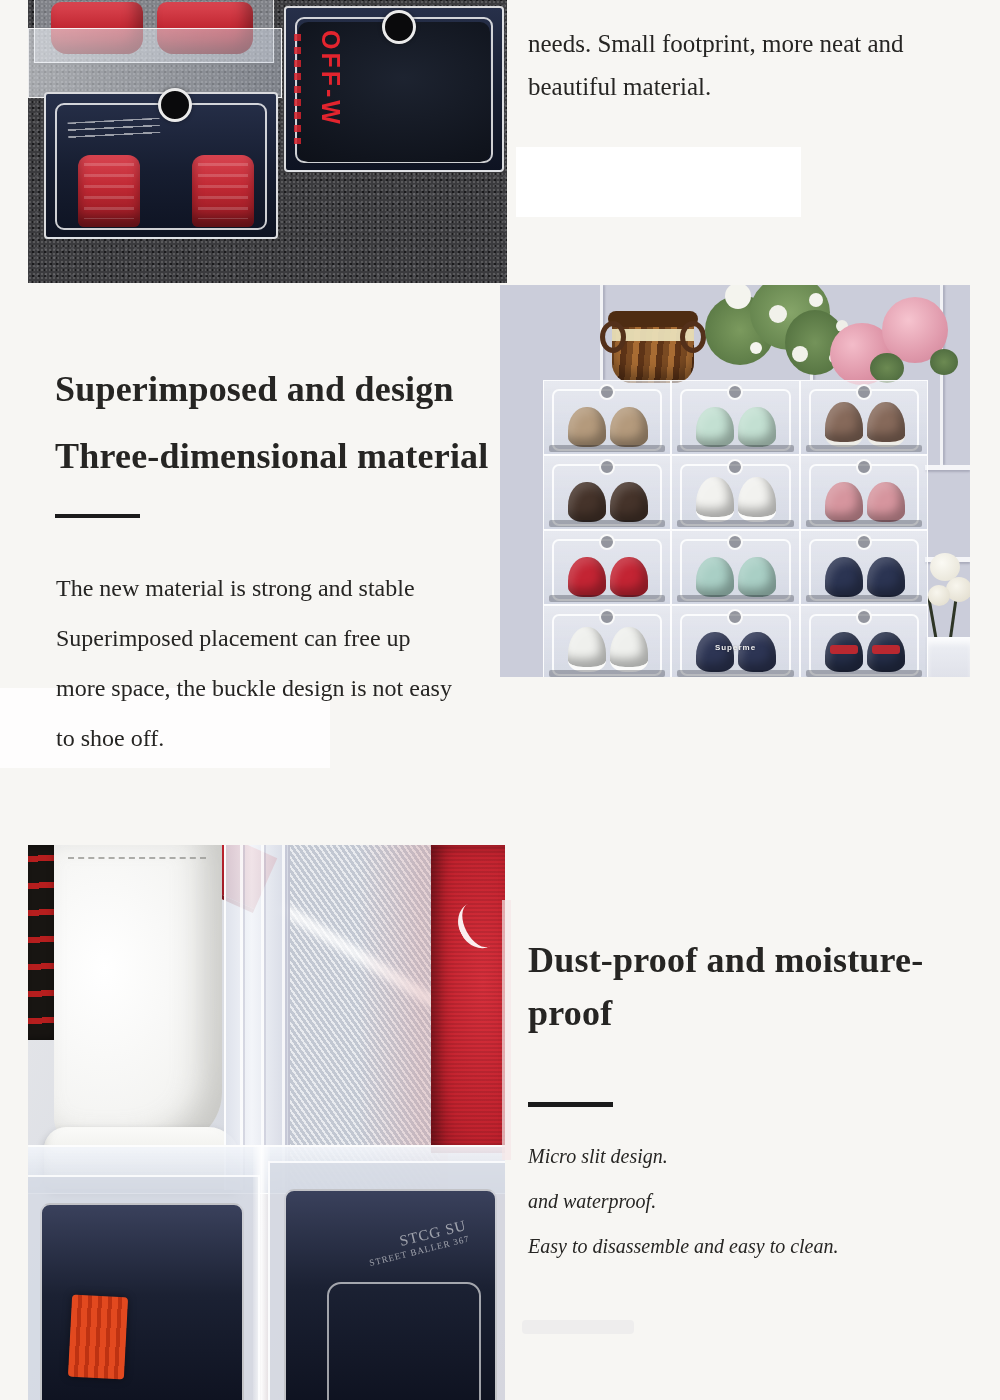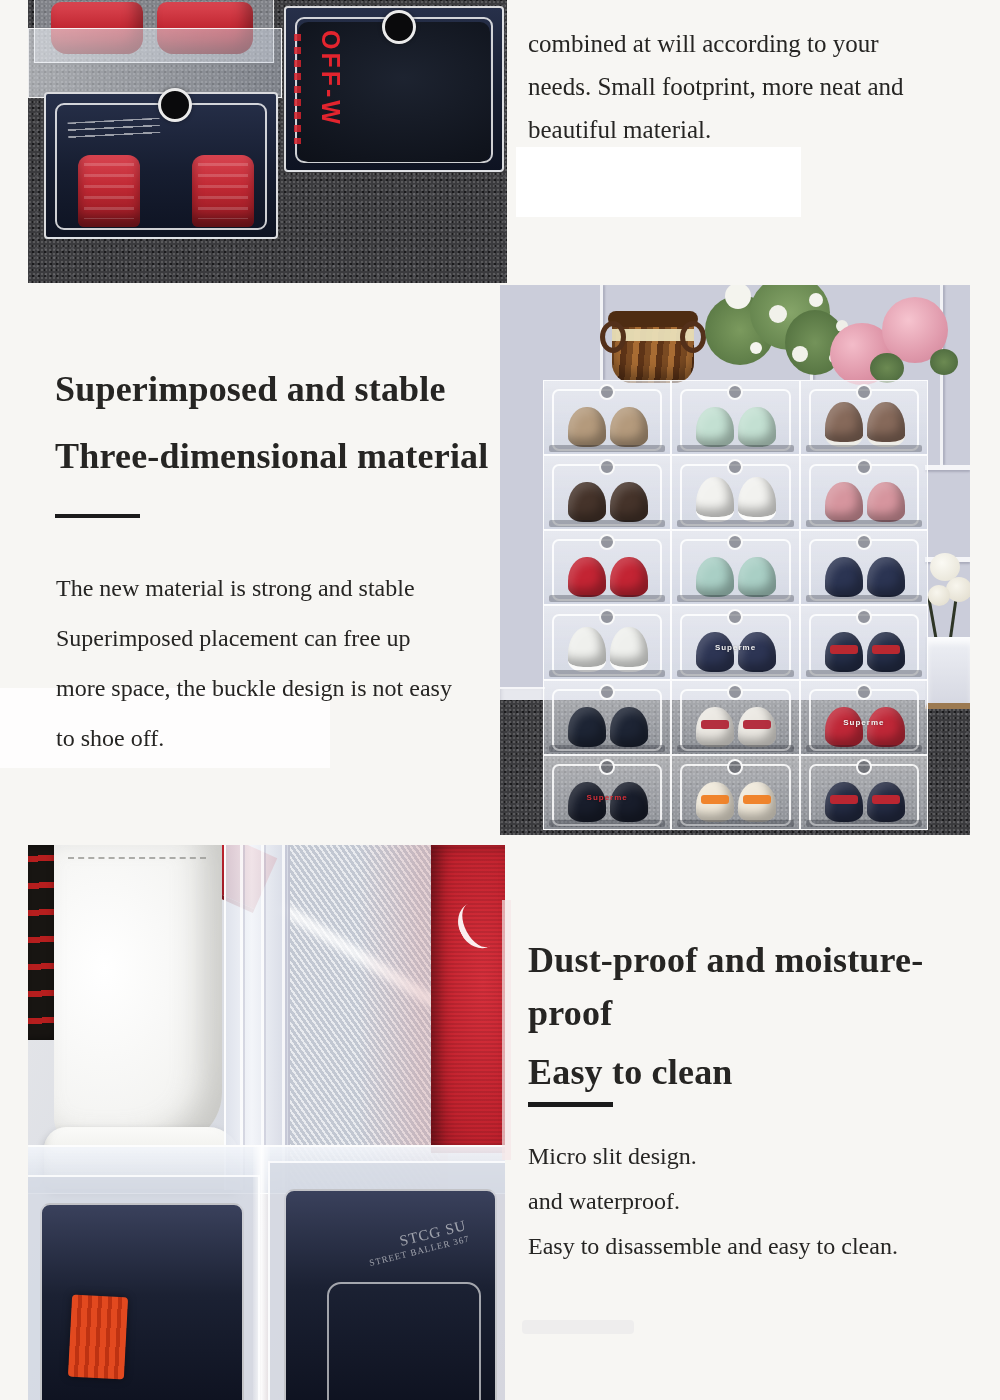--- a/index.html
+++ b/index.html
@@ -7,21 +7,21 @@
         font-family:"Liberation Serif","DejaVu Serif",serif;color:#262523;}
   .abs{position:absolute;}
   .photo{position:absolute;overflow:hidden;}
 
   
   .intro-line{position:relative;font-size:25px;line-height:43px;white-space:nowrap;}
   .h2-line{position:relative;font-size:36px;line-height:67px;font-weight:600;white-space:nowrap;letter-spacing:.2px;}
   .p2-line{position:relative;font-size:24px;line-height:50px;white-space:nowrap;}
   .h3-line{position:relative;font-size:36px;line-height:53px;font-weight:600;white-space:nowrap;letter-spacing:.2px;}
   .h3-line.bolder{font-weight:700;}
-  .p3-line{position:relative;font-size:24px;line-height:45px;white-space:nowrap;}
+  .p3-line{position:relative;font-size:20px;line-height:45px;white-space:nowrap;font-style:italic;}
   .rule{position:absolute;background:#1b1b1b;}
 
   
   .carpet-tex{
     background-color:#3a3a3d;
     background-image:
       radial-gradient(circle, rgba(255,255,255,0.16) 0, rgba(255,255,255,0.16) 1px, transparent 1.6px),
       radial-gradient(circle, rgba(0,0,0,0.55) 0, rgba(0,0,0,0.55) 1px, transparent 1.6px),
       radial-gradient(circle, rgba(195,195,205,0.12) 0, rgba(195,195,205,0.12) 1px, transparent 1.8px);
     background-size:4px 4px,6px 6px,9px 9px;
@@ -56,21 +56,21 @@
       background:repeating-linear-gradient(180deg,rgba(255,255,255,0.35) 0 3px,transparent 3px 11px);}
   .p1-blackshoe{position:absolute;left:12px;top:14px;right:12px;bottom:8px;border-radius:10px;
       background:radial-gradient(120% 100% at 55% 40%,#1d2330 0%,#10141d 60%,#090b11 100%);}
   .p1-offw{position:absolute;left:30px;top:22px;height:128px;writing-mode:vertical-rl;
       font-family:"Liberation Sans",sans-serif;font-weight:bold;font-size:25px;letter-spacing:3px;
       color:#e3242e;z-index:2;}
   .p1-reddash{position:absolute;left:8px;top:26px;width:7px;height:110px;opacity:.85;
       background:repeating-linear-gradient(180deg,#d6232d 0 7px,transparent 7px 13px);}
 
   
-  .photo2{left:500px;top:285px;width:470px;height:550px;background:#cbcdda;}
+  .photo2{left:500px;top:285px;width:470px;height:392px;background:#cbcdda;}
   .p2-seam{position:absolute;top:0;width:3px;background:rgba(255,255,255,0.75);
       box-shadow:2px 0 2px rgba(148,150,168,0.55);}
   .p2-mold{position:absolute;height:5px;background:rgba(255,255,255,0.8);
       box-shadow:0 2px 2px rgba(148,150,168,0.6);}
   .p2-baseboard{position:absolute;background:#e7e8ee;border-top:2px solid #f5f5f8;
       box-shadow:inset 0 -3px 4px rgba(150,152,165,0.5);}
   .p2-carpet{position:absolute;left:0;right:0;top:415px;bottom:0;}
   .p2-basket{position:absolute;left:112px;top:28px;width:82px;height:70px;
       background:repeating-linear-gradient(95deg,#7a4a22 0 6px,#a86c33 6px 12px,#5e3417 12px 18px);
       border-radius:12px 12px 20px 20px;box-shadow:inset 0 -10px 14px rgba(0,0,0,0.35);}
@@ -184,27 +184,26 @@
       <div class="p1-hole" style="left:96px;top:2px;"></div>
       <div class="p1-blackshoe"></div>
       <div class="p1-reddash"></div>
       <div class="p1-offw">OFF-W</div>
     </div>
   </div>
 
   <div class="abs patch" style="left:516px;top:147px;width:285px;height:70px;"></div>
 
   <div class="abs" style="left:528px;top:22px;">
-    <div class="intro-line">combined at will according to your</div>
     <div class="intro-line">needs. Small footprint, more neat and</div>
     <div class="intro-line">beautiful material.</div>
   </div>
 
   <div class="abs" style="left:55px;top:356px;">
-    <div class="h2-line">Superimposed and stable</div>
+    <div class="h2-line">Superimposed and design</div>
     <div class="h2-line">Three-dimensional material</div>
   </div>
   <div class="rule" style="left:55px;top:514px;width:85px;height:4px;"></div>
   <div class="abs patch" style="left:0;top:688px;width:330px;height:80px;opacity:.8;"></div>
   <div class="abs" style="left:56px;top:563px;">
     <div class="p2-line">The new material is strong and stable</div>
     <div class="p2-line">Superimposed placement can free up</div>
     <div class="p2-line">more space, the buckle design is not easy</div>
     <div class="p2-line">to shoe off.</div>
   </div>
@@ -388,21 +387,20 @@
         <div class="p3-innerframe"></div>
       </div>
     </div>
     <div class="abs p3-divider"></div>
   </div>
   <div class="pink-strip"></div>
 
   <div class="abs" style="left:528px;top:934px;">
     <div class="h3-line">Dust-proof and moisture-</div>
     <div class="h3-line">proof</div>
-    <div class="h3-line bolder" style="margin-top:6px;">Easy to clean</div>
   </div>
   <div class="rule" style="left:528px;top:1102px;width:85px;height:5px;"></div>
   <div class="abs" style="left:528px;top:1134px;">
     <div class="p3-line">Micro slit design.</div>
     <div class="p3-line">and waterproof.</div>
     <div class="p3-line">Easy to disassemble and easy to clean.</div>
   </div>
   <div class="smudge"></div>
 
 </div>

